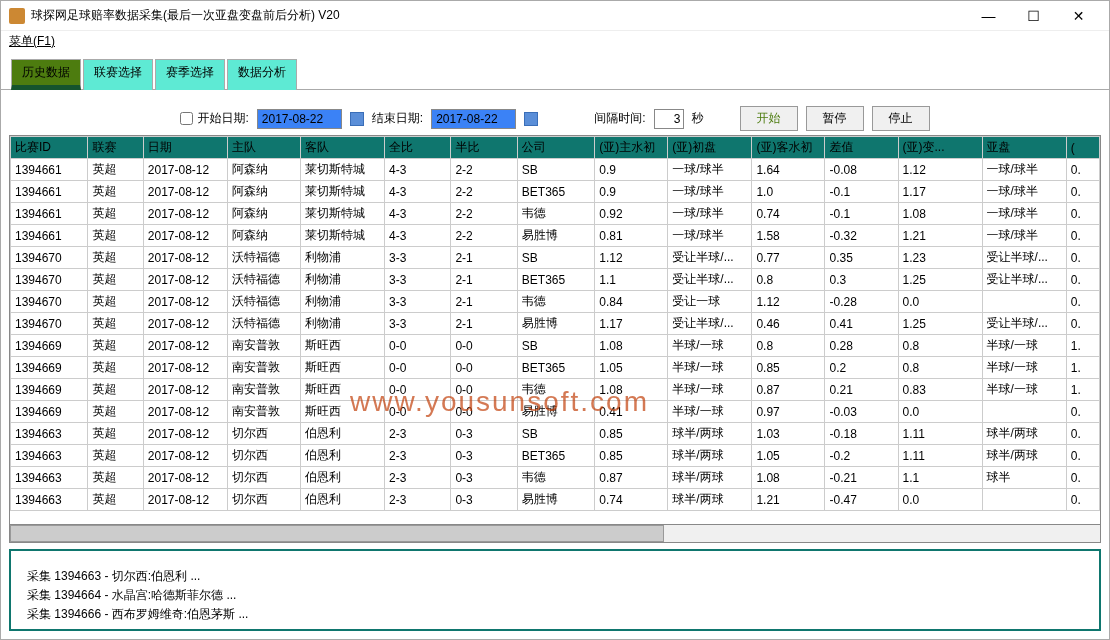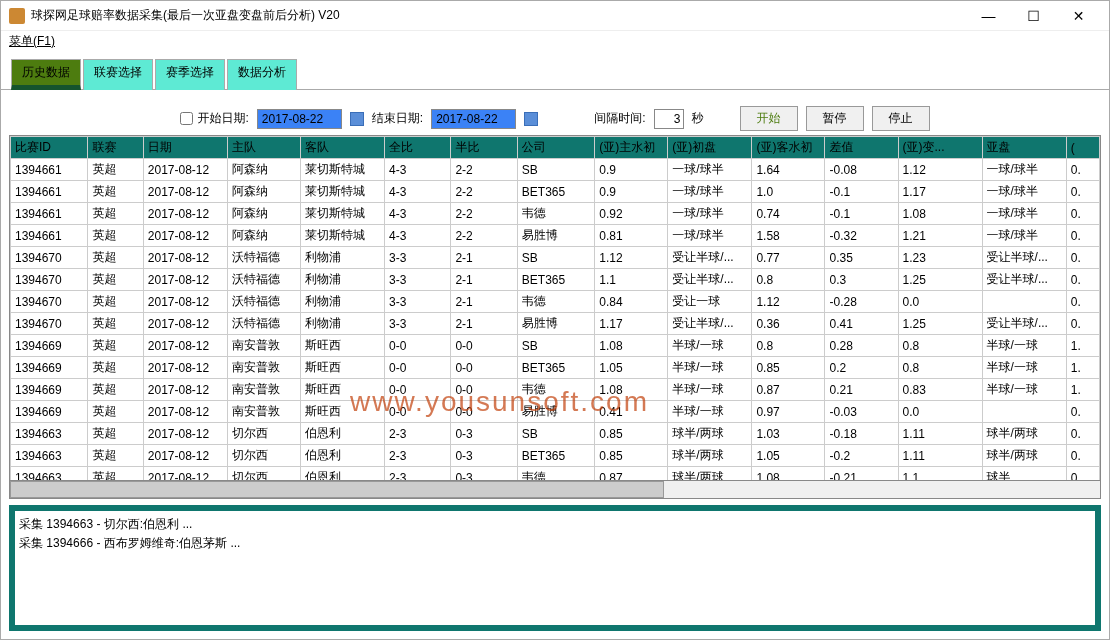--- a/index.html
+++ b/index.html
@@ -23,21 +23,21 @@
 .btn { padding: 3px 16px; border: 1px solid #999; background: #f0f0f0; cursor: pointer; font-size: 12px; font-family: inherit; }
 .btn:disabled { color: #4d7c0f; }
 .table-wrap { flex: 1; border: 1px solid #888; overflow: auto; position: relative; }
 table { border-collapse: collapse; width: 100%; table-layout: fixed; }
 th, td { border: 1px solid #ccc; padding: 2px 4px; text-align: left; font-size: 12px; white-space: nowrap; overflow: hidden; height: 22px; }
 th { background: #0f766e; font-weight: normal; }
 .col-id{width:70px}.col-lg{width:50px}.col-dt{width:76px}.col-hm{width:66px}.col-aw{width:76px}.col-fb{width:60px}.col-hb{width:60px}.col-co{width:70px}.col-n1{width:66px}.col-n2{width:76px}.col-n3{width:66px}.col-n4{width:66px}.col-n5{width:76px}.col-n6{width:76px}.col-sm{width:30px}
 .watermark { position: absolute; top: 250px; left: 340px; font-size: 28px; color: #c2410c; opacity: 0.7; font-family: Arial; letter-spacing: 2px; pointer-events: none; z-index: 10; }
 .hscroll { height: 18px; border: 1px solid #888; border-top: none; background: #f0f0f0; display: flex; }
 .hscroll-thumb { width: 60%; height: 100%; background: #ccc; border: 1px solid #999; }
-.log { height: 126px; border: 6px solid #0f766e; margin-top: 6px; padding: 4px; overflow: auto; font-size: 12px; line-height: 1.6; }
+.log { height: 82px; border: 2px solid #0f766e; margin-top: 6px; padding: 16px; overflow: auto; font-size: 12px; line-height: 1.6; }
 </style>
 </head>
 <body>
 
 <div class="window">
   <div class="titlebar">
     <div class="title-icon"></div>
     <div class="title-text">球探网足球赔率数据采集(最后一次亚盘变盘前后分析) V20</div>
     <div class="win-controls">
       <div class="win-btn">—</div>
@@ -221,21 +221,21 @@
               <td class="col-id">1394670</td>
               <td class="col-lg">英超</td>
               <td class="col-dt">2017-08-12</td>
               <td class="col-hm">沃特福德</td>
               <td class="col-aw">利物浦</td>
               <td class="col-fb">3-3</td>
               <td class="col-hb">2-1</td>
               <td class="col-co">易胜博</td>
               <td class="col-n1">1.17</td>
               <td class="col-n2">受让半球/...</td>
-              <td class="col-n3">0.36</td>
+              <td class="col-n3">0.46</td>
               <td class="col-n4">0.41</td>
               <td class="col-n5">1.25</td>
               <td class="col-n6">受让半球/...</td>
               <td class="col-sm">0.</td>
             </tr>
             <tr>
               <td class="col-id">1394669</td>
               <td class="col-lg">英超</td>
               <td class="col-dt">2017-08-12</td>
               <td class="col-hm">南安普敦</td>
@@ -372,16 +372,17 @@
             </tr>
           </tbody>
       </table>
     </div>
     <div class="hscroll">
         <div class="hscroll-thumb"></div>
       </div>
 
     <div class="log" id="log">
         <div>采集 1394663 - 切尔西:伯恩利 ...</div>
+        <div>采集 1394664 - 水晶宫:哈德斯菲尔德 ...</div>
         <div>采集 1394666 - 西布罗姆维奇:伯恩茅斯 ...</div>
       </div>
   </div>
 </div>
 
 </body></html>

